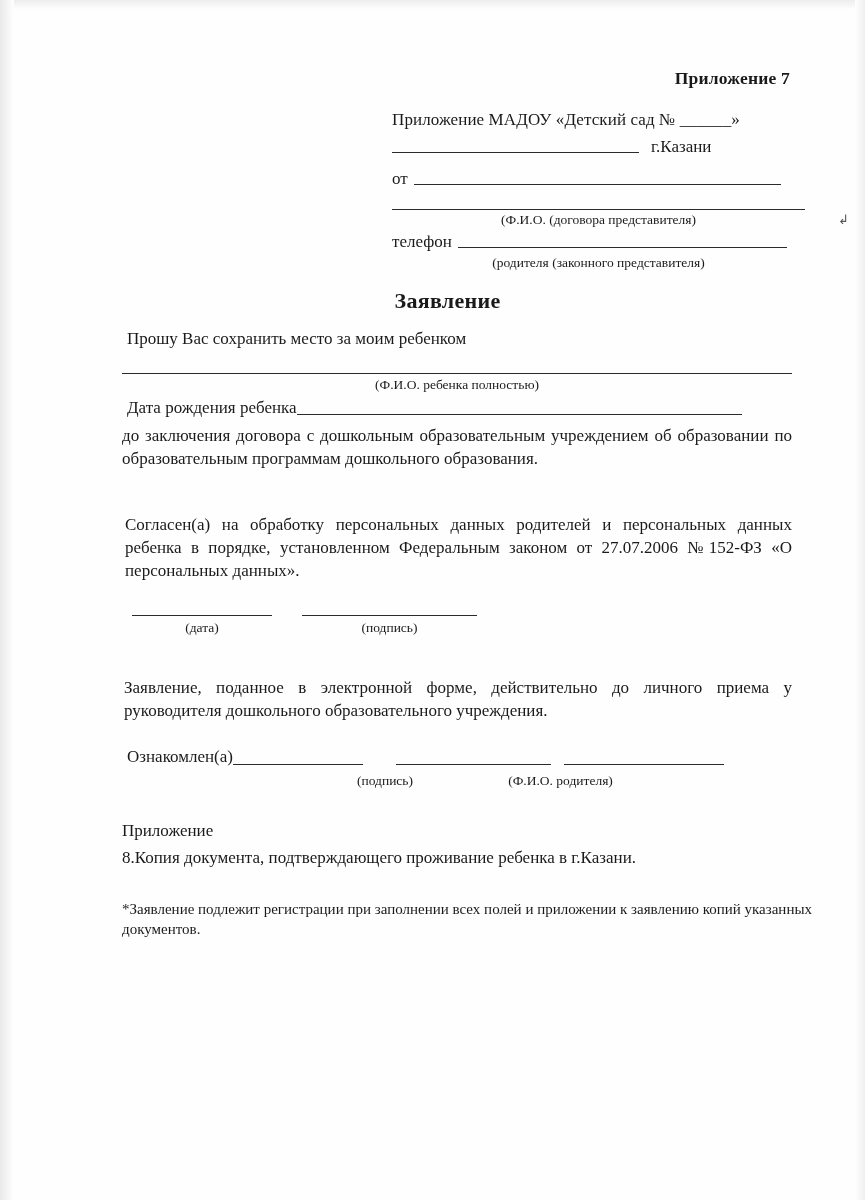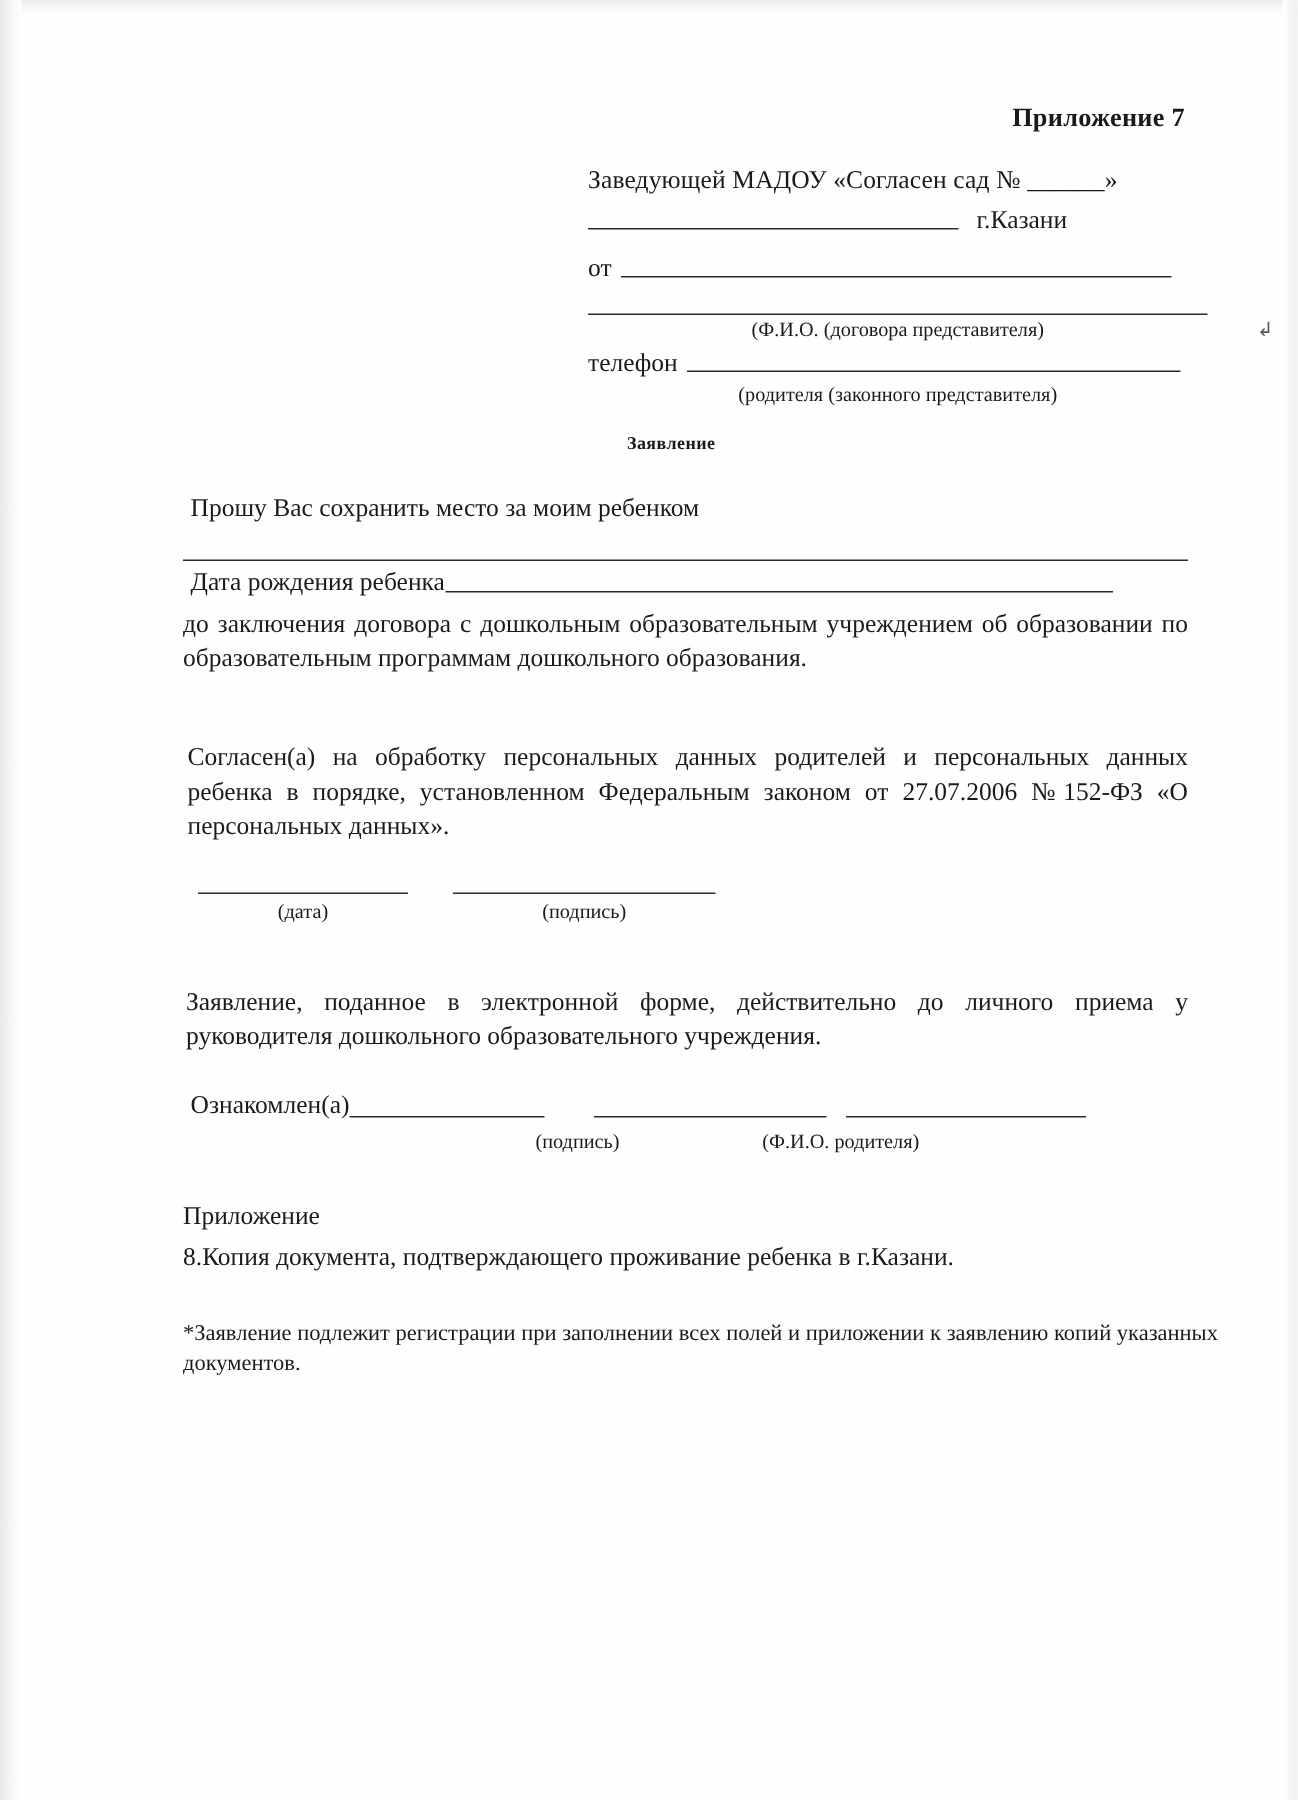--- a/index.html
+++ b/index.html
@@ -111,21 +111,21 @@
   .addr-tel { margin-right: 6px; white-space: nowrap; }
   .addr-rule-4 { width: 329px; margin-bottom: 4px; }
   .cap-parent { width: 413px; text-align: center; margin-top: 3px; }
 
   .title {
     position: absolute;
     left: 0; right: 0;
     top: 288px;
     text-align: center;
     font-weight: bold;
-    font-size: 12px;
+    font-size: 22px;
     letter-spacing: .3px;
     padding-left: 30px;
   }
 
   .body-wrap {
     position: absolute;
     left: 122px;
     top: 328px;
     width: 670px;
     font-size: 17px;
@@ -233,21 +233,21 @@
   <div class="scan-edge-left"></div>
   <div class="scan-edge-right"></div>
 
   <div class="content">
 
     <div class="appendix-no">Приложение 7</div>
 
     <div class="stray-mark">↲</div>
 
     <div class="addressee-block">
-      <div class="addr-line1">Заведующей МАДОУ «Согласен сад № ______»</div>
+      <div class="addr-line1">Приложение МАДОУ «Детский сад № ______»</div>
 
       <div class="addr-row2">
         <div class="rule addr-rule-1"></div>
         <div class="addr-city">г.Казани</div>
       </div>
 
       <div class="addr-row3">
         <div class="addr-ot">от</div>
         <div class="rule addr-rule-2"></div>
       </div>
@@ -262,20 +262,21 @@
       <div class="caption cap-parent">(родителя (законного представителя)</div>
     </div>
 
     <div class="title">Заявление</div>
 
     <div class="body-wrap">
 
       <p class="p-request">Прошу Вас сохранить место за моим ребенком</p>
 
       <div class="rule-full"></div>
+      <div class="cap-child">(Ф.И.О. ребенка полностью)</div>
 
       <div class="dob-row">
         <div>Дата рождения ребенка</div>
         <div class="rule dob-rule"></div>
       </div>
 
       <p class="p-justify">до заключения договора с дошкольным образовательным учреждением об образовании по образовательным программам дошкольного образования.</p>
 
       <p class="p-consent">Согласен(а) на обработку персональных данных родителей и персональных данных ребенка в порядке, установленном Федеральным законом от 27.07.2006 №152-ФЗ «О персональных данных».</p>
 

